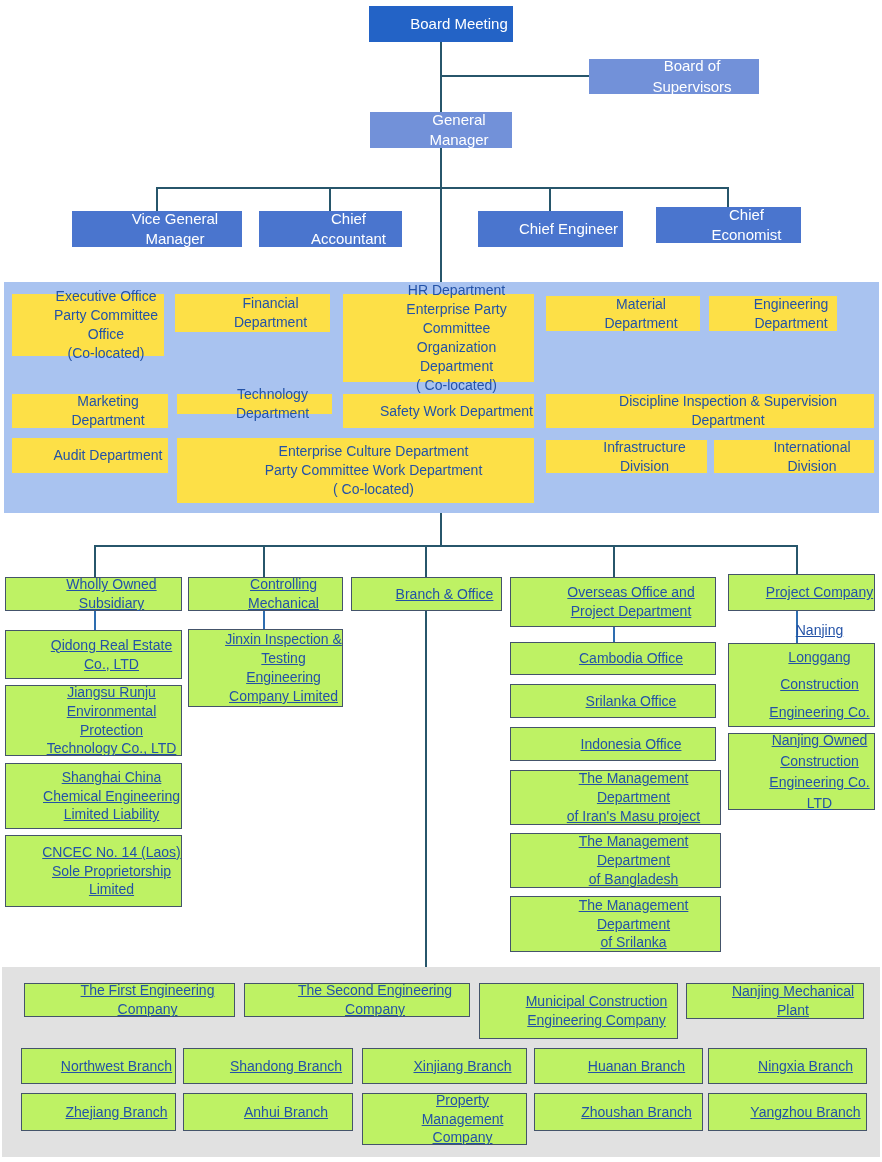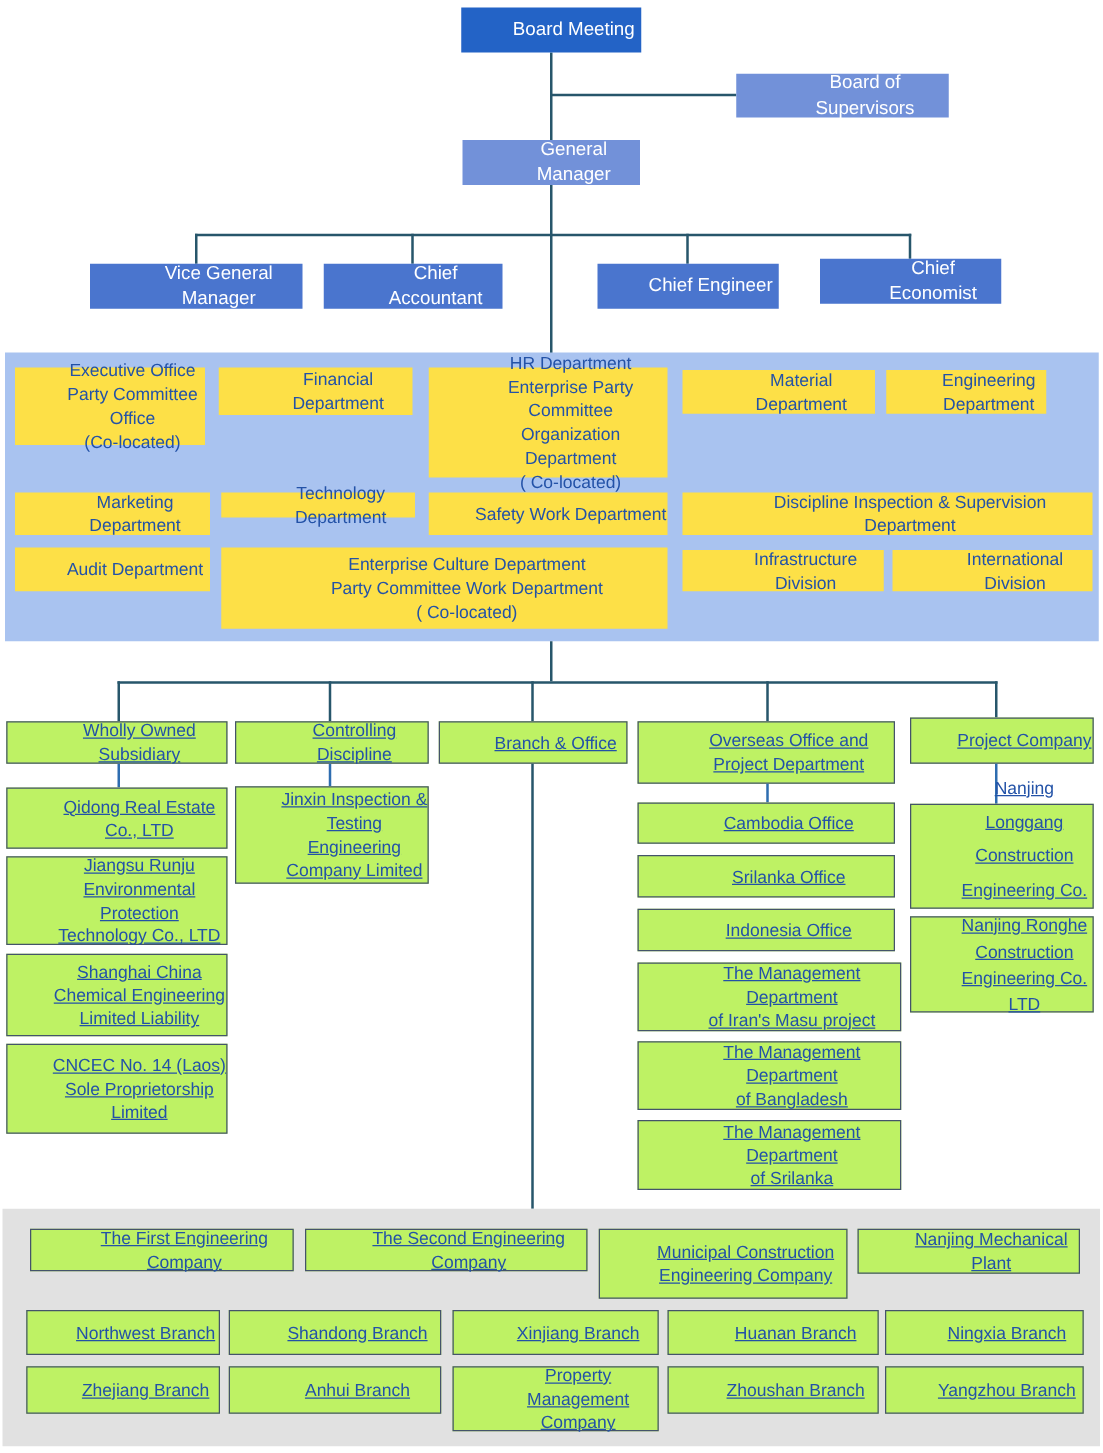--- a/index.html
+++ b/index.html
@@ -83,21 +83,21 @@
 
   <div class="vline" style="left:440px;top:513px;width:2px;height:32px"></div>
   <div class="hline" style="left:94px;top:545px;width:704px;height:2px"></div>
   <div class="vline" style="left:94px;top:545px;width:2px;height:32px"></div>
   <div class="vline" style="left:263px;top:545px;width:2px;height:32px"></div>
   <div class="vline" style="left:425px;top:545px;width:2px;height:32px"></div>
   <div class="vline" style="left:613px;top:545px;width:2px;height:32px"></div>
   <div class="vline" style="left:796px;top:545px;width:2px;height:29px"></div>
 
   <div class="node obox" style="left:5px;top:577px;width:177px;height:34px">Wholly Owned Subsidiary</div>
-  <div class="node obox" style="left:188px;top:577px;width:155px;height:34px">Controlling Discipline</div>
+  <div class="node obox" style="left:188px;top:577px;width:155px;height:34px">Controlling Mechanical</div>
   <div class="node obox" style="left:351px;top:577px;width:151px;height:34px">Branch &amp; Office</div>
   <div class="node obox" style="left:728px;top:574px;width:147px;height:37px">Project Company</div>
   <div class="node obox" style="left:510px;top:577px;width:206px;height:50px">Overseas Office and
 Project Department</div>
 
   <div class="vline blue" style="left:94px;top:611px;width:2px;height:19px"></div>
   <div class="vline blue" style="left:263px;top:611px;width:2px;height:18px"></div>
   <div class="vline" style="left:425px;top:611px;width:2px;height:356px"></div>
   <div class="vline blue" style="left:613px;top:627px;width:2px;height:15px"></div>
   <div class="vline blue" style="left:796px;top:611px;width:2px;height:32px"></div>
@@ -124,21 +124,21 @@
   <div class="node obox" style="left:510px;top:770px;width:211px;height:55px">The Management Department
 of Iran's Masu project</div>
   <div class="node obox" style="left:510px;top:833px;width:211px;height:55px">The Management Department
 of Bangladesh</div>
   <div class="node obox" style="left:510px;top:896px;width:211px;height:56px">The Management Department
 of Srilanka</div>
 
   <div class="node obox lh-wide" style="left:728px;top:643px;width:147px;height:84px">Nanjing Longgang
 Construction
 Engineering Co. LTD</div>
-  <div class="node obox lh-med" style="left:728px;top:733px;width:147px;height:77px">Nanjing Ronghe
+  <div class="node obox lh-med" style="left:728px;top:733px;width:147px;height:77px">Nanjing Owned
 Construction
 Engineering Co. LTD</div>
 
   <div class="grayband" style="left:2px;top:967px;width:878px;height:190px"></div>
 
   <div class="node obox" style="left:24px;top:983px;width:211px;height:34px">The First Engineering Company</div>
   <div class="node obox" style="left:479px;top:983px;width:199px;height:56px">Municipal Construction
 Engineering Company</div>
   <div class="node obox" style="left:244px;top:983px;width:226px;height:34px">The Second Engineering Company</div>
   <div class="node obox" style="left:686px;top:983px;width:178px;height:36px">Nanjing Mechanical Plant</div>

